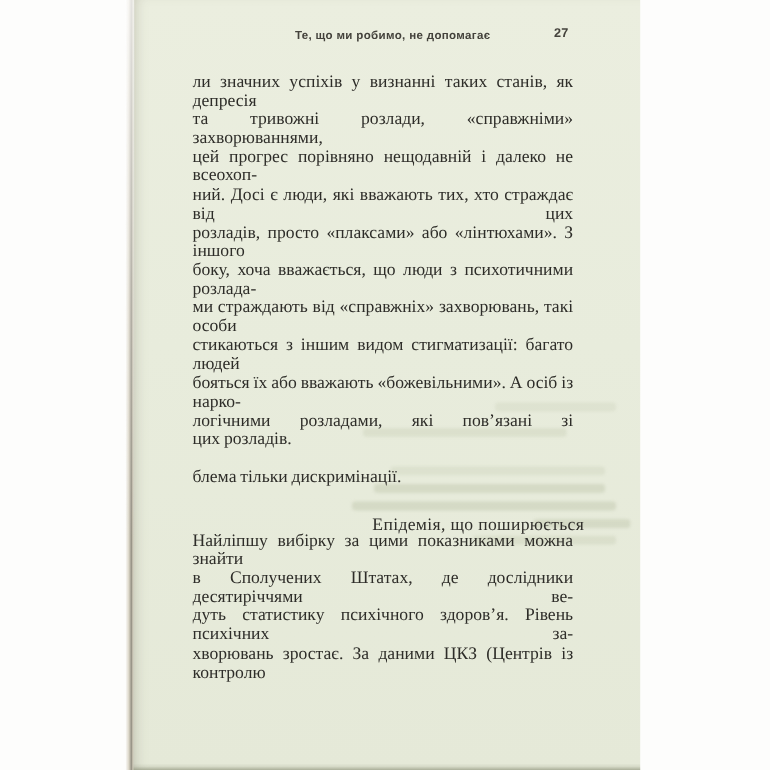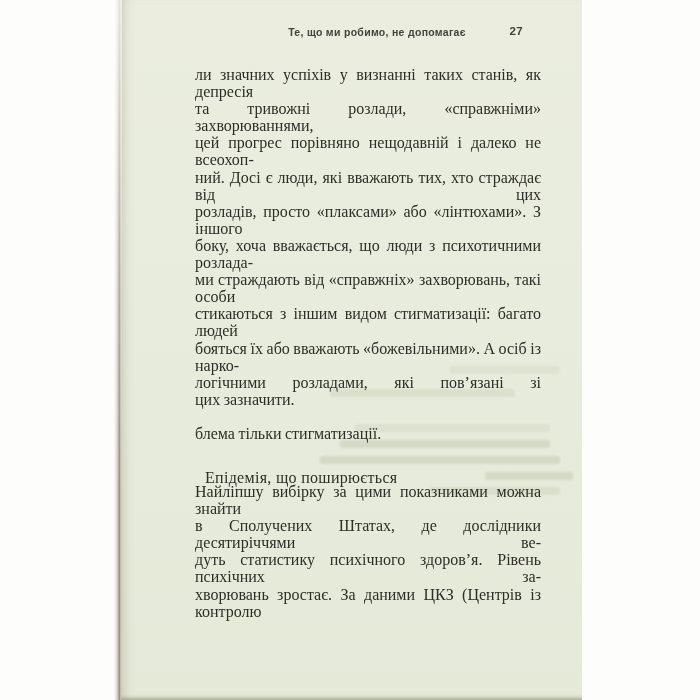--- a/index.html
+++ b/index.html
@@ -50,41 +50,41 @@
     height: 8px;
     background: rgba(150,160,125,0.22);
     border-radius: 3px;
     filter: blur(1.3px);
   }
 
   
   .column {
     position: absolute;
     left: 55px; top: 0;
-    width: 346px; height: 700px; margin-left: 20px;
+    width: 346px; height: 700px;
   }
 
   .running-header {
     position: absolute;
     left: 0; top: 25px; width: 100%;
     font-family: "Liberation Sans", sans-serif;
     font-weight: bold;
     font-size: 10.5px;
     line-height: 14px;
     color: #44423c;
     letter-spacing: 0.3px;
   }
   .rh-title {
     display: block;
     text-align: center;
     transform: translateX(9px);
   }
   .rh-num {
     position: absolute;
-    right: 18px; top: -1px;
+    right: 4px; top: -1px;
     font-size: 11.5px;
   }
 
   .p {
     position: absolute;
     left: 0; width: 346px;
     font-family: "Liberation Serif", serif;
     font-size: 16px;
     line-height: 17.1px;
     color: #2e2d29;
@@ -104,21 +104,21 @@
   .p3-main  { top: 483px; height: 138px; }
 
   .section-heading {
     position: absolute;
     left: 10px; top: 468px; width: 100%;
     font-family: "Liberation Serif", serif;
     font-size: 16px;
     line-height: 20px;
     color: #2f2e2a;
     letter-spacing: 0.3px;
-    text-align: left;
+    text-align: right;
   }
 </style>
 </head>
 <body>
 
 <div class="photo">
 
   <div class="page">
 
     <div class="bleed-bar" style="left:330px; top:366px; width:110px; opacity:.55;"></div>
@@ -148,23 +148,23 @@
 логічними розладами, які пов’язані зі зловживанням пси-
 хоактивних речовин, багато хто вважає егоцентричними
 або морально слабкими. Більше того, у деяких країнах,
 наприклад у країнах Близького Сходу, їх класифікують як
 злочинців і можуть ув’язнити навіть за вживання алкого-
 лю. Наслідки стигматизації можуть варіюватися від при-
 соромлення до прямої дискримінації, проте стигматизація
 будь-якого типу може спонукати людей применшувати
 або брехати свої про симптоми. Отже, статистика поши-
 реності, найімовірніше, не враховує справжніх масштабів</div>
-      <div class="p p1-last left-last">цих зазначити.</div>
+      <div class="p p1-last left-last">цих розладів.</div>
 
-      <div class="p p2-last left-last">блема тільки стигматизації.</div>
+      <div class="p p2-last left-last">блема тільки дискримінації.</div>
 
       <div class="section-heading">Епідемія, що поширюється</div>
 
       <div class="p p3-main">Найліпшу вибірку за цими показниками можна знайти
 в Сполучених Штатах, де дослідники десятиріччями ве-
 дуть статистику психічного здоров’я. Рівень психічних за-
 хворювань зростає. За даними ЦКЗ (Центрів із контролю
 захворювань), у 2017 році серед дорослого населення США
 віком понад 18 років спостерігався вищий рівень психіч-
 них захворювань, ніж за всі роки, крім трьох, із 2008 до

